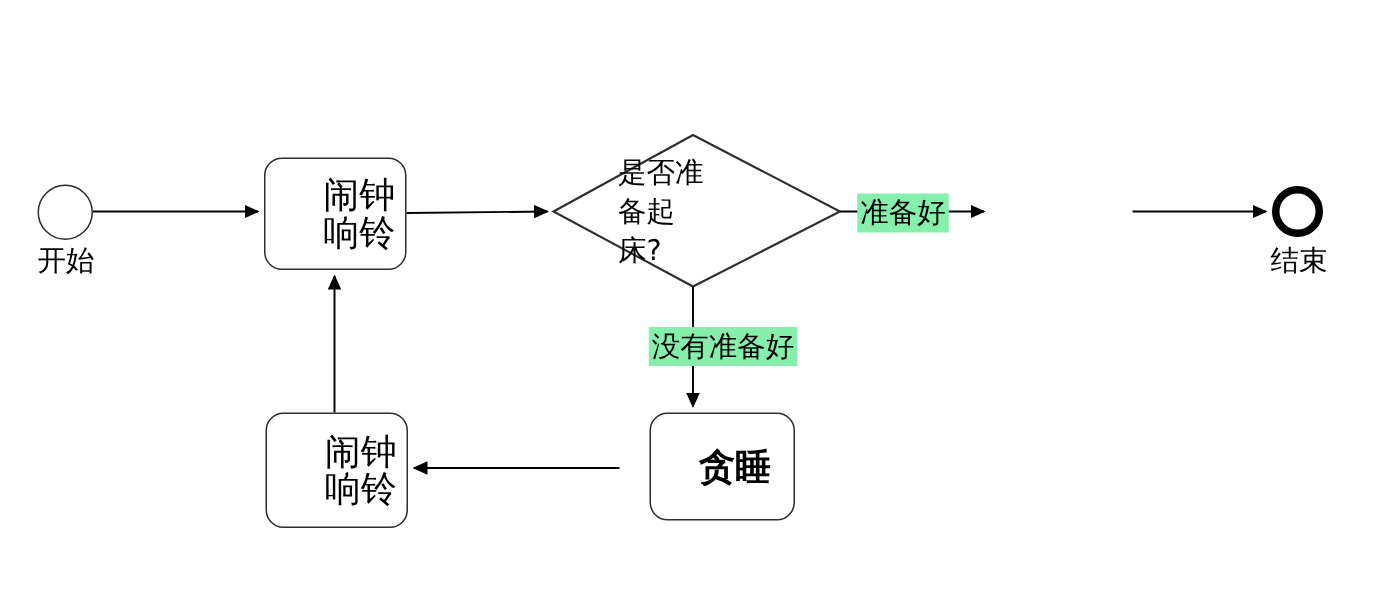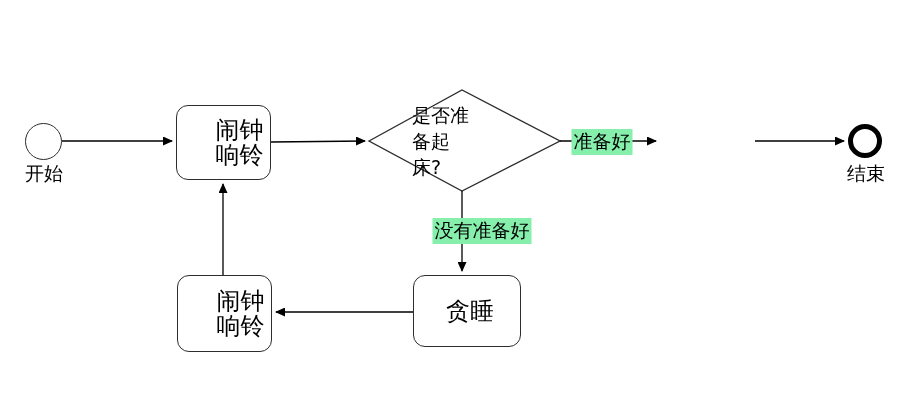--- a/index.html
+++ b/index.html
@@ -89,21 +89,21 @@
     color: #000000;
     background: #86efac;
     padding: 0 2px;
     white-space: nowrap;
     transform: translate(-50%, -50%);
   }
   .yes-label { left: 602px; top: 142px; }
   .no-label  { left: 460px; top: 231px; margin-left: 22px; }
   .node-alarm  { left: 176px; top: 105px; width: 95px; height: 75px; }
   .node-getup  { left: 660px; top: 105px; width: 95px; height: 74px; }
-  .node-snooze { left: 413px; top: 275px; width: 108px; height: 72px; }
+  .node-snooze { left: 433px; top: 275px; width: 97px; height: 72px; font-weight: bold; }
   .node-delay  { left: 177px; top: 275px; width: 95px; height: 77px; }
 </style>
 </head>
 <body>
 
 <div class="canvas">
 
   <svg class="edges" viewBox="0 0 915 403">
     <defs>
       <marker id="arrow" markerWidth="11" markerHeight="9" refX="9" refY="4.5" orient="auto" markerUnits="userSpaceOnUse">

